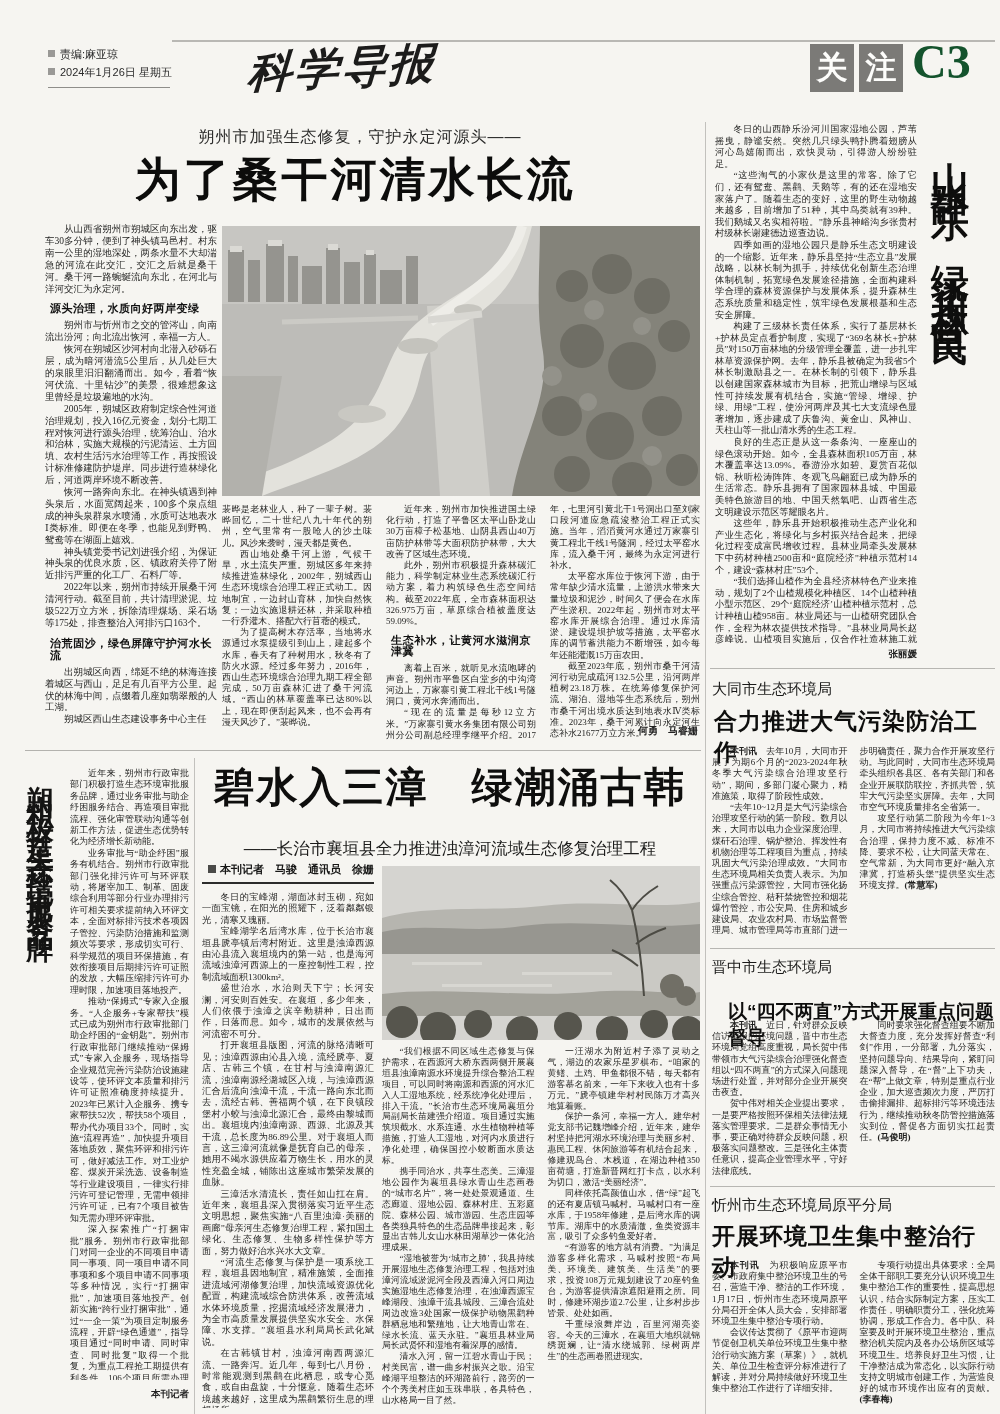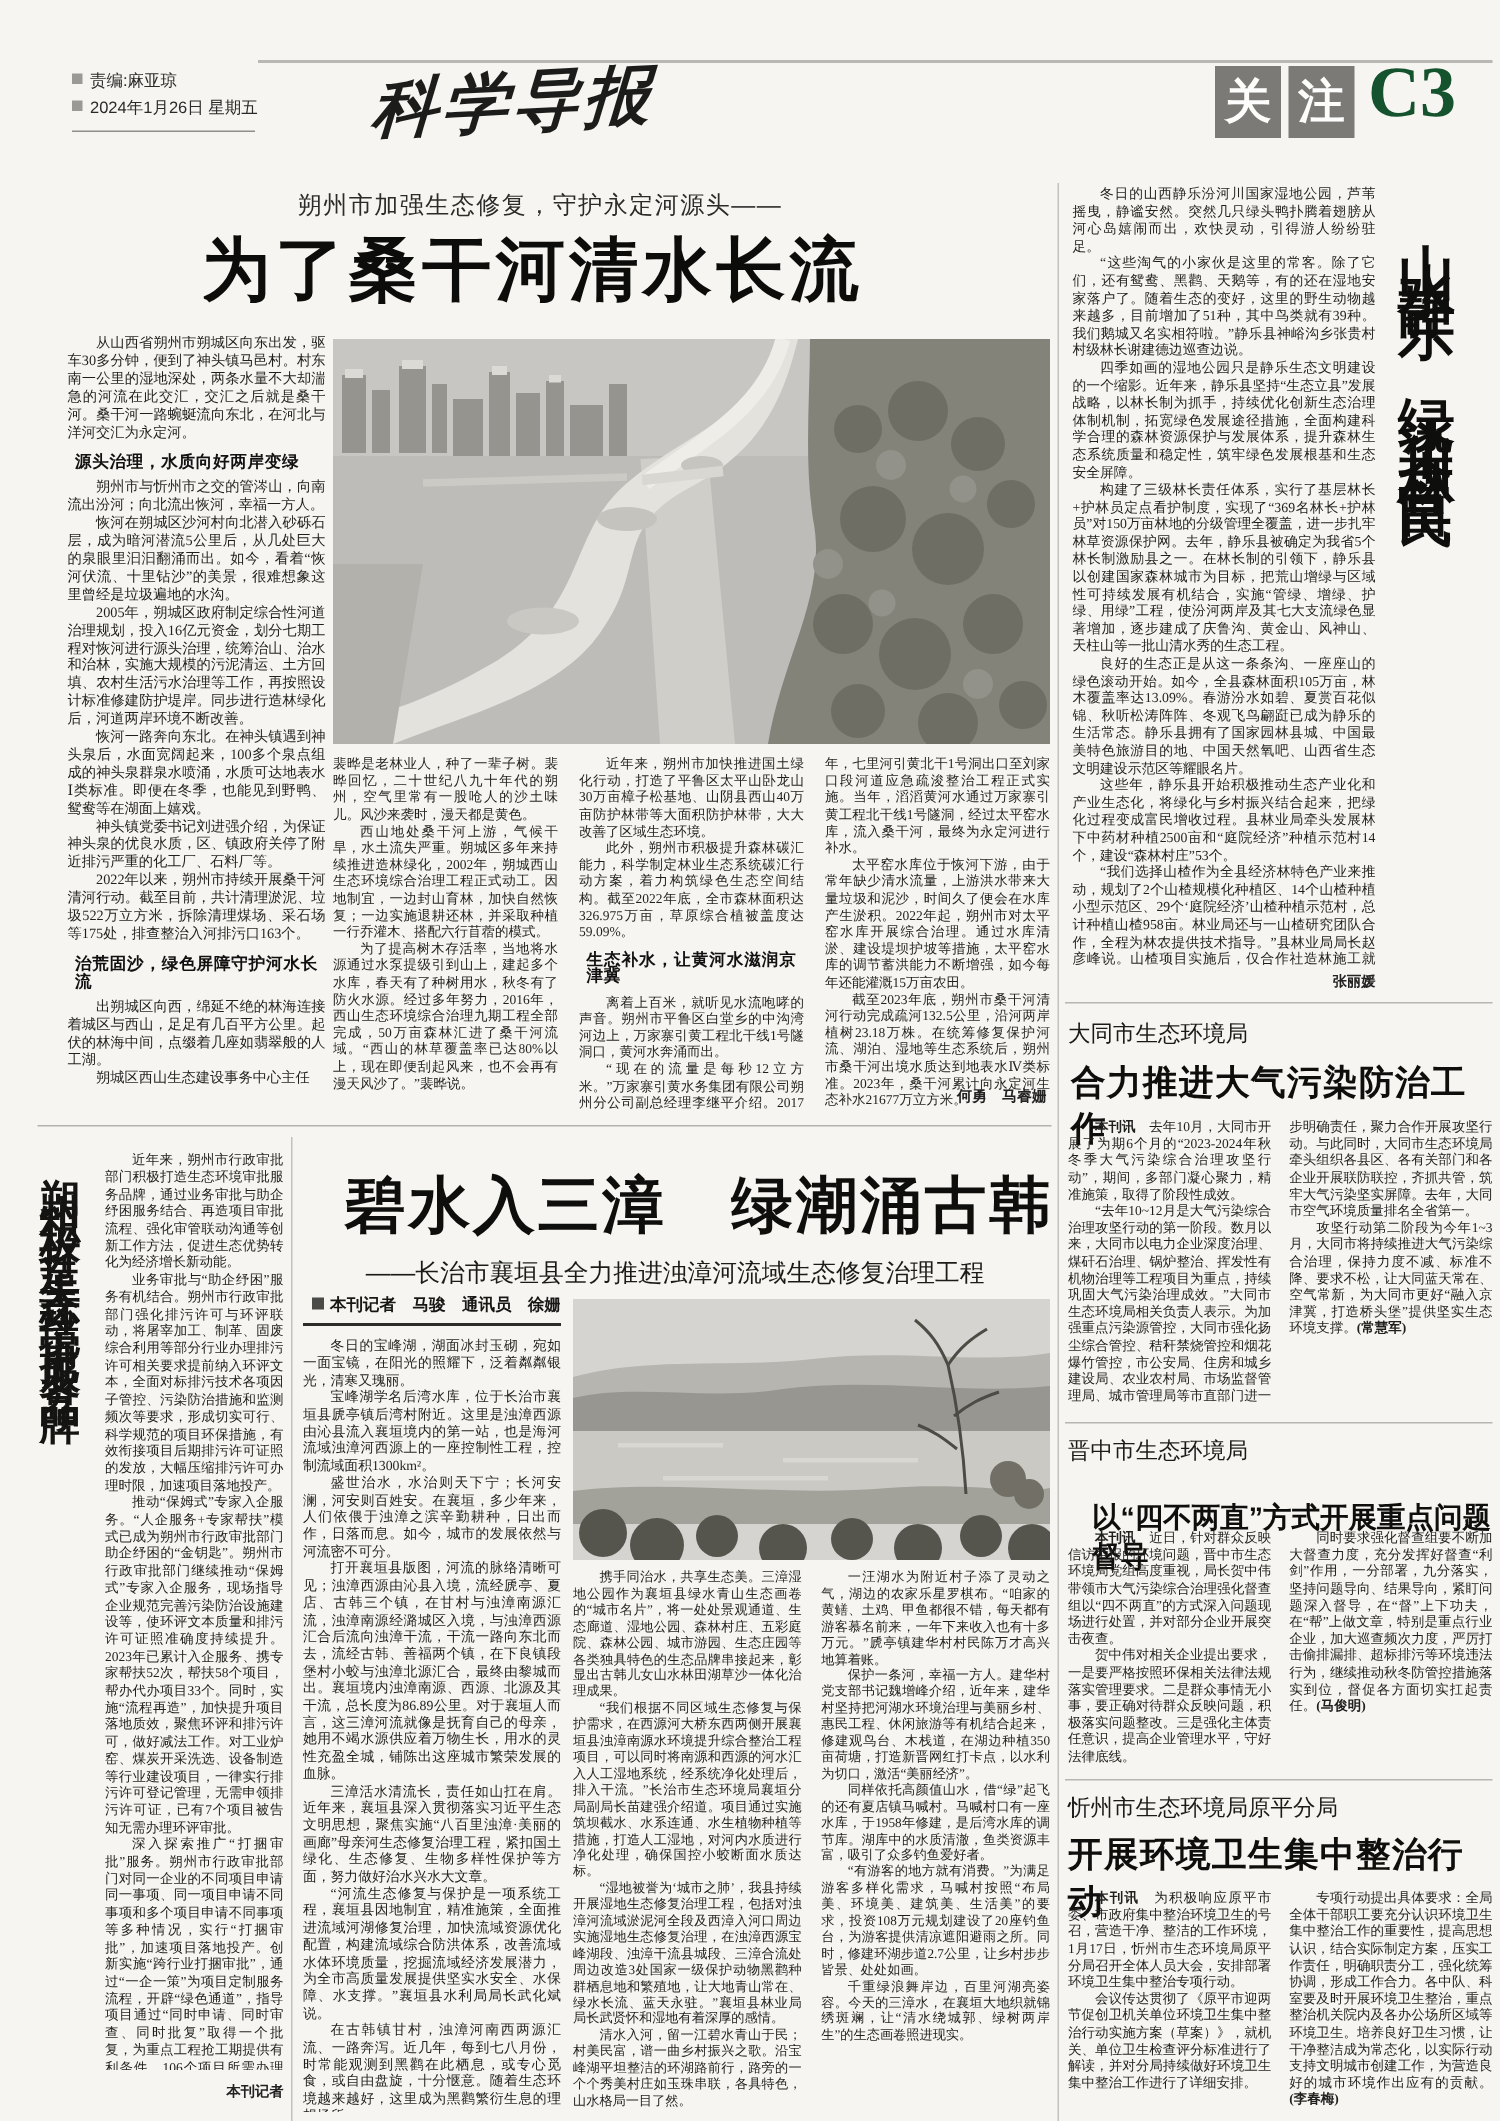--- a/index.html
+++ b/index.html
@@ -188,21 +188,21 @@
   <div class="abs v-rule-shenpi"></div>
   <div class="abs shenpi-title sans">朔州积极打造生态环境审批服务品牌</div>
   <div class="abs shenpi-body body-txt">
       <p class="para">近年来，朔州市行政审批部门积极打造生态环境审批服务品牌，通过业务审批与助企纾困服务结合、再造项目审批流程、强化审管联动沟通等创新工作方法，促进生态优势转化为经济增长新动能。</p>
       <p class="para">业务审批与“助企纾困”服务有机结合。朔州市行政审批部门强化排污许可与环评联动，将屠宰加工、制革、固废综合利用等部分行业办理排污许可相关要求提前纳入环评文本，全面对标排污技术各项因子管控、污染防治措施和监测频次等要求，形成切实可行、科学规范的项目环保措施，有效衔接项目后期排污许可证照的发放，大幅压缩排污许可办理时限，加速项目落地投产。</p>
       <p class="para">推动“保姆式”专家入企服务。“人企服务+专家帮扶”模式已成为朔州市行政审批部门助企纾困的“金钥匙”。朔州市行政审批部门继续推动“保姆式”专家入企服务，现场指导企业规范完善污染防治设施建设等，使环评文本质量和排污许可证照准确度持续提升。2023年已累计入企服务、携专家帮扶52次，帮扶58个项目，帮办代办项目33个。同时，实施“流程再造”，加快提升项目落地质效，聚焦环评和排污许可，做好减法工作。对工业炉窑、煤炭开采洗选、设备制造等行业建设项目，一律实行排污许可登记管理，无需申领排污许可证，已有7个项目被告知无需办理环评审批。</p>
       <p class="para">深入探索推广“打捆审批”服务。朔州市行政审批部门对同一企业的不同项目申请同一事项、同一项目申请不同事项和多个项目申请不同事项等多种情况，实行“打捆审批”，加速项目落地投产。创新实施“跨行业打捆审批”，通过“一企一策”为项目定制服务流程，开辟“绿色通道”，指导项目通过“同时申请、同时审查、同时批复”取得一个批复，为重点工程抢工期提供有利条件。106个项目所需办理的138项事项通过42次“打捆”完成审批，累计为企业节约报告编制等前期投资超万元。同时，进一步推行容缺受理和精简审批程序，有28大类125小类的项目均以告知承诺方式审批，项目落地速度进一步提升。</p>
     </div>
   <div class="abs shenpi-byline">本刊记者</div>
 
-  <h2 class="abs bishui-headline" style="margin:16px">碧水入三漳　绿潮涌古韩</h2>
+  <h2 class="abs bishui-headline" style="margin:0">碧水入三漳　绿潮涌古韩</h2>
   <div class="abs bishui-subtitle sans">——长治市襄垣县全力推进浊漳河流域生态修复治理工程</div>
   <div class="abs bishui-byblock sans">
     <span class="sqd"></span><span>本刊记者　马骏　通讯员　徐姗</span>
   </div>
   <div class="abs bishui-col1 body-txt">
       <p class="para">冬日的宝峰湖，湖面冰封玉砌，宛如一面宝镜，在阳光的照耀下，泛着粼粼银光，清寒又瑰丽。</p>
       <p class="para">宝峰湖学名后湾水库，位于长治市襄垣县虒亭镇后湾村附近。这里是浊漳西源由沁县流入襄垣境内的第一站，也是海河流域浊漳河西源上的一座控制性工程，控制流域面积1300km²。</p>
       <p class="para">盛世治水，水治则天下宁；长河安澜，河安则百姓安。在襄垣，多少年来，人们依偎于浊漳之滨辛勤耕种，日出而作，日落而息。如今，城市的发展依然与河流密不可分。</p>
       <p class="para">打开襄垣县版图，河流的脉络清晰可见；浊漳西源由沁县入境，流经虒亭、夏店、古韩三个镇，在甘村与浊漳南源汇流，浊漳南源经潞城区入境，与浊漳西源汇合后流向浊漳干流，干流一路向东北而去，流经古韩、善福两个镇，在下良镇段堡村小蛟与浊漳北源汇合，最终由黎城而出。襄垣境内浊漳南源、西源、北源及其干流，总长度为86.89公里。对于襄垣人而言，这三漳河流就像是抚育自己的母亲，她用不竭水源供应着万物生长，用水的灵性充盈全城，铺陈出这座城市繁荣发展的血脉。</p>
       <p class="para">三漳活水清流长，责任如山扛在肩。近年来，襄垣县深入贯彻落实习近平生态文明思想，聚焦实施“八百里浊漳·美丽的画廊”母亲河生态修复治理工程，紧扣国土绿化、生态修复、生物多样性保护等方面，努力做好治水兴水大文章。</p>
@@ -240,22 +240,22 @@
         <path d="M256,100 C246,92 240,88 230,84"></path>
       </g>
       <g fill="#716f66">
           <circle cx="290" cy="120" r="12"></circle>
           <circle cx="304" cy="130" r="10"></circle>
         </g>
     </svg>
   </div>
 
   <div class="abs bishui-flow body-txt">
+      <p class="para">“我们根据不同区域生态修复与保护需求，在西源河大桥东西两侧开展襄垣县浊漳南源水环境提升综合整治工程项目，可以同时将南源和西源的河水汇入人工湿地系统，经系统净化处理后，排入干流。”长治市生态环境局襄垣分局副局长苗建强介绍道。项目通过实施筑坝截水、水系连通、水生植物种植等措施，打造人工湿地，对河内水质进行净化处理，确保国控小蛟断面水质达标。</p>
       <p class="para">携手同治水，共享生态美。三漳湿地公园作为襄垣县绿水青山生态画卷的“城市名片”，将一处处景观通道、生态廊道、湿地公园、森林村庄、五彩庭院、森林公园、城市游园、生态庄园等各类独具特色的生态品牌串接起来，彰显出古韩儿女山水林田湖草沙一体化治理成果。</p>
-      <p class="para">“我们根据不同区域生态修复与保护需求，在西源河大桥东西两侧开展襄垣县浊漳南源水环境提升综合整治工程项目，可以同时将南源和西源的河水汇入人工湿地系统，经系统净化处理后，排入干流。”长治市生态环境局襄垣分局副局长苗建强介绍道。项目通过实施筑坝截水、水系连通、水生植物种植等措施，打造人工湿地，对河内水质进行净化处理，确保国控小蛟断面水质达标。</p>
       <p class="para">“湿地被誉为‘城市之肺’，我县持续开展湿地生态修复治理工程，包括对浊漳河流域淤泥河全段及西漳入河口周边实施湿地生态修复治理，在浊漳西源宝峰湖段、浊漳干流县城段、三漳合流处周边改造3处国家一级保护动物黑鹳种群栖息地和繁殖地，让大地青山常在、绿水长流、蓝天永驻。”襄垣县林业局局长武贤怀和湿地有着深厚的感情。</p>
       <p class="para">清水入河，留一江碧水青山于民；村美民富，谱一曲乡村振兴之歌。沿宝峰湖平坦整洁的环湖路前行，路旁的一个个秀美村庄如玉珠串联，各具特色，山水格局一目了然。</p>
       <p class="para">一汪湖水为附近村子添了灵动之气，湖边的农家乐星罗棋布。“咱家的黄鳝、土鸡、甲鱼都很不错，每天都有游客慕名前来，一年下来收入也有十多万元。”虒亭镇建华村村民陈万才高兴地算着账。</p>
       <p class="para">保护一条河，幸福一方人。建华村党支部书记魏增峰介绍，近年来，建华村坚持把河湖水环境治理与美丽乡村、惠民工程、休闲旅游等有机结合起来，修建观鸟台、木栈道，在湖边种植350亩荷塘，打造新晋网红打卡点，以水利为切口，激活“美丽经济”。</p>
       <p class="para">同样依托高颜值山水，借“绿”起飞的还有夏店镇马喊村。马喊村口有一座水库，于1958年修建，是后湾水库的调节库。湖库中的水质清澈，鱼类资源丰富，吸引了众多钓鱼爱好者。</p>
       <p class="para">“有游客的地方就有消费。”为满足游客多样化需求，马喊村按照“布局美、环境美、建筑美、生活美”的要求，投资108万元规划建设了20座钓鱼台，为游客提供清凉遮阳避雨之所。同时，修建环湖步道2.7公里，让乡村步步皆景、处处如画。</p>
       <p class="para">千重绿浪舞岸边，百里河湖亮姿容。今天的三漳水，在襄垣大地织就锦绣斑斓，让“清水绕城郭、绿树两岸生”的生态画卷照进现实。</p>
     </div>
 
   <div class="abs v-rule-rail"></div>

